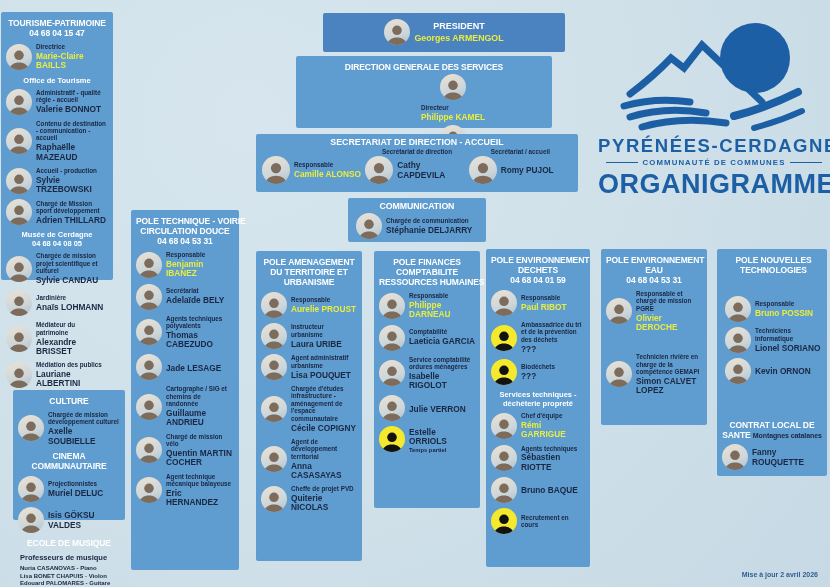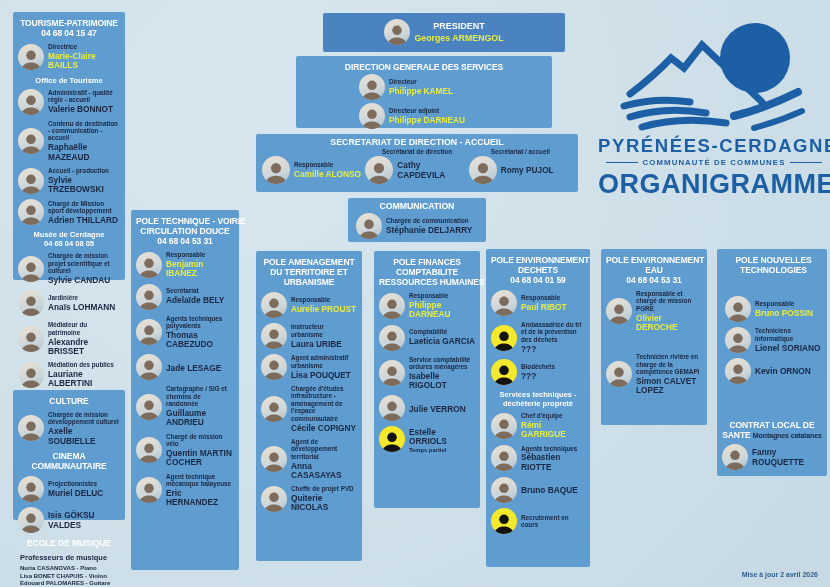--- a/index.html
+++ b/index.html
@@ -2,21 +2,21 @@
 <html><head>
 <meta charset="utf-8">
 <style>
   html,body{margin:0;padding:0;}
   body{background:#b9cdd9;font-family:"Liberation Sans",sans-serif;}
   .canvas{position:relative;width:830px;height:587px;margin:0 auto;overflow:hidden;
     background:#cfe0e9;
     background-image:radial-gradient(circle at 30% 20%, #d7e6ee 0%, #cfe0e9 55%, #c6d9e4 100%);}
   .pbox{position:absolute;background:#5f9ccf;border-radius:2px;padding:5px 5px;box-sizing:border-box;color:#1a2742;}
   
-  .box-tourisme{left:13px;top:12px;width:112px;height:268px;}
+  .box-tourisme{left:1px;top:12px;width:112px;height:268px;}
   .box-culture{left:13px;top:390px;width:112px;height:130px;}
   .box-technique{left:131px;top:210px;width:108px;height:360px;}
   .box-president{left:299px;top:13px;width:242px;height:39px;background:#4b82c0;margin-left:24px;}
   .box-dgs{left:296px;top:56px;width:256px;height:72px;}
   .box-secretariat{left:256px;top:134px;width:322px;height:58px;padding:3px 6px;}
   .box-communication{left:348px;top:198px;width:138px;height:44px;padding:3px 8px;}
   .box-amenagement{left:256px;top:251px;width:106px;height:310px;}
   .box-finances{left:374px;top:251px;width:106px;height:257px;}
   .box-dechets{left:486px;top:249px;width:104px;height:318px;}
   .box-eau{left:601px;top:249px;width:106px;height:176px;}
@@ -37,21 +37,21 @@
   .note{font-size:5.8px;font-weight:bold;color:#1a2742;}
   .avatar{width:26px;height:26px;border-radius:50%;flex:0 0 26px;overflow:hidden;position:relative;
     background:linear-gradient(160deg,#ece2d3 0%,#cdd6da 60%,#aebfc9 100%);color:#7d6c5b;}
   .avatar.ph{background:#f5e92d;color:#121212;}
   .avatar svg{position:absolute;left:0;top:2px;width:100%;height:100%;}
   
   .box-president .entry{justify-content:center;margin:1px 0 0;}
   .p-title{color:#fff;font-weight:bold;font-size:9px;line-height:10px;}
   .p-name{font-size:8.8px;font-weight:bold;color:#e9ed3f;margin-top:2px;}
   .box-dgs .box-title{margin-bottom:2px;}
-  .box-dgs .entry{margin:0 0 3px 58px;}
+  .box-dgs .entry{margin:0 0 3px 58px;flex-direction:column;}
   .sec-title{color:#fff;font-weight:bold;text-align:center;font-size:8.8px;line-height:10px;}
   .sec-row{display:flex;margin-top:1px;}
   .sec-cell{flex:1;display:flex;flex-direction:column;justify-content:flex-end;}
   .sec-sub{font-size:6.3px;font-weight:bold;color:#1a2742;text-align:center;margin-bottom:1px;}
   .sec-entry{display:flex;align-items:center;gap:4px;}
   .sec-cell .avatar{width:28px;height:28px;flex:0 0 28px;}
   .box-communication .box-title{margin:0 0 2px;font-size:8.8px;}
   .box-communication .entry{margin:0;}
   .title-suffix{color:#1a2742;font-size:7px;}
   

